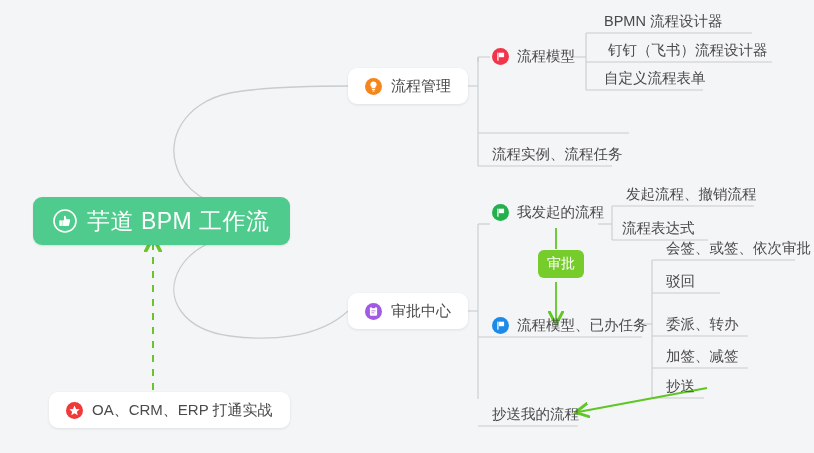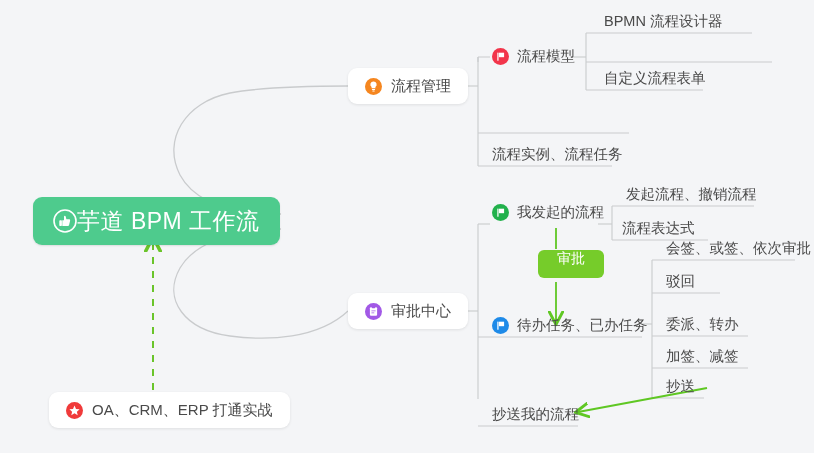--- a/index.html
+++ b/index.html
@@ -9,21 +9,21 @@
     font-family:"Liberation Sans","DejaVu Sans",sans-serif;
     overflow:hidden;
     position:relative;
   }
   #canvas{position:absolute;left:0;top:0;width:814px;height:453px;}
   svg.links{position:absolute;left:0;top:0;width:814px;height:453px;pointer-events:none;}
 
   
   .root-node{
     position:absolute;
-    display:flex;align-items:center;
+    display:flex;align-items:center;gap:10px;
     background:#4ecb8d;
     border-radius:9px;
     padding:0 20px;
     height:48px;
     box-shadow:0 1px 2px rgba(0,0,0,.10);
     color:#fff;
     font-size:23px;
     letter-spacing:.5px;
     white-space:nowrap;
   }
@@ -51,26 +51,26 @@
     font-size:14.5px;
     white-space:nowrap;
     padding-bottom:4px;
     height:24px;
     box-sizing:content-box;
   }
 
   
   .badge-node{
     position:absolute;
-    display:flex;align-items:flex-start;justify-content:center;
+    display:flex;align-items:center;justify-content:center;
     background:#76cc2a;
     border-radius:6px;
     color:#fff;
     font-size:14px;
-    padding:0 19px;
+    padding:0 9px;
     height:28px;
     white-space:nowrap;
   }
 
   
   .ico{
     display:inline-flex;align-items:center;justify-content:center;
     width:17px;height:17px;border-radius:50%;flex:0 0 auto;
   }
   .ico svg{display:block;}
@@ -167,20 +167,23 @@
   <div class="plain-node" style="left:492px;top:44px;">
     <span class="ico">
       <svg width="17" height="17" viewBox="0 0 17 17">
         <circle cx="8.5" cy="8.5" r="8.5" fill="#f2354b"></circle>
         <rect x="5.3" y="4.4" width="1.25" height="8.4" rx="0.5" fill="#ffffff"></rect>
         <path d="M6.9 4.7 L12.1 4.7 L12.1 9.2 L6.9 9.2 Z" fill="#ffffff"></path>
       </svg>
     </span>
     <span class="txt">流程模型</span>
   </div>
+  <div class="plain-node" style="left:608px;top:38px;">
+    <span class="txt">钉钉（飞书）流程设计器</span>
+  </div>
   <div class="plain-node" style="left:604px;top:66px;">
     <span class="txt">自定义流程表单</span>
   </div>
 
   <div class="plain-node" style="left:492px;top:142px;">
     <span class="txt">流程实例、流程任务</span>
   </div>
 
   <div class="card-node" style="left:348px;top:293px;">
     <span class="ico">
@@ -217,21 +220,21 @@
   </div>
 
   <div class="plain-node" style="left:492px;top:313px;">
     <span class="ico">
       <svg width="17" height="17" viewBox="0 0 17 17">
         <circle cx="8.5" cy="8.5" r="8.5" fill="#1e8ae8"></circle>
         <rect x="5.3" y="4.4" width="1.25" height="8.4" rx="0.5" fill="#ffffff"></rect>
         <path d="M6.9 4.7 L12.1 4.7 L12.1 9.2 L6.9 9.2 Z" fill="#ffffff"></path>
       </svg>
     </span>
-    <span class="txt">待办任务、已办任务</span>
+    <span class="txt">流程模型、已办任务</span>
   </div>
 
   <div class="plain-node" style="left:666px;top:236px;text-align:right;">
     <span class="txt">会签、或签、依次审批</span>
   </div>
   <div class="plain-node" style="left:666px;top:269px;">
     <span class="txt">驳回</span>
   </div>
   <div class="plain-node" style="left:666px;top:312px;">
     <span class="txt">委派、转办</span>

